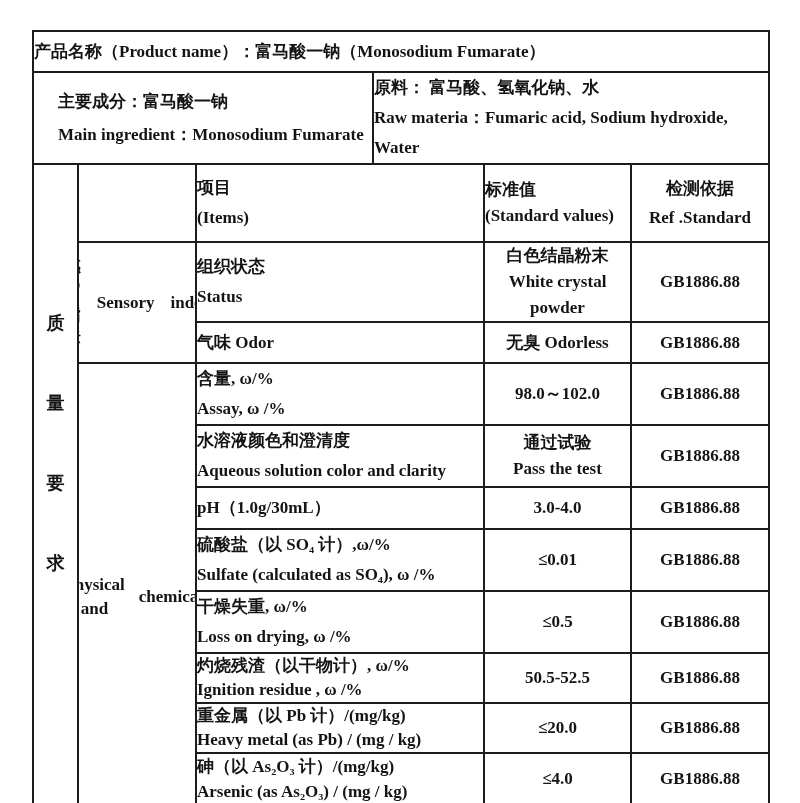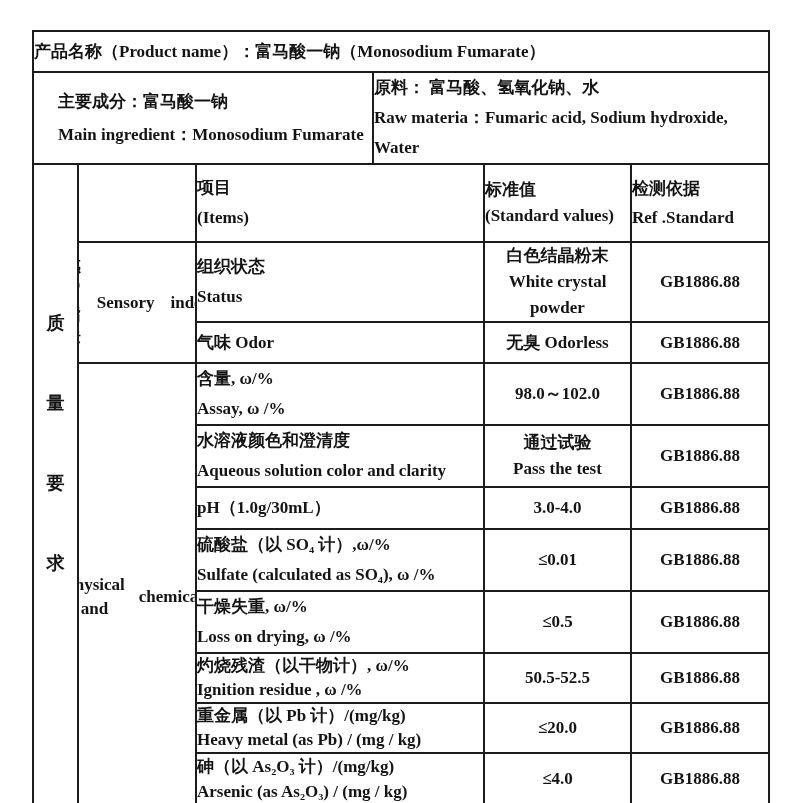--- a/index.html
+++ b/index.html
@@ -48,21 +48,21 @@
   .section-wrap .ln{line-height:24px;font-size:17px;}
   td.section-cell.pchem .section-wrap{gap:14px;padding-top:26px;margin-left:16px;}
   
   td.item-cell{padding-left:8px;}
   td.item-cell .ln{line-height:30px;}
   
   td.items-hd{padding-left:8px;}
   td.items-hd .ln{line-height:30px;}
   td.std-hd{padding-left:7px;}
   td.std-hd .ln{line-height:26px;}
-  td.ref-hd{}
+  td.ref-hd{text-align:center;}
   td.ref-hd .ln{line-height:29px;}
   
   td.value-cell{padding-left:7px;}
   td.value-cell .ln{line-height:26px;text-align:center;}
   
   td.ref-cell{text-align:center;border-radius:31px;}
 </style>
 </head>
 <body>
 

